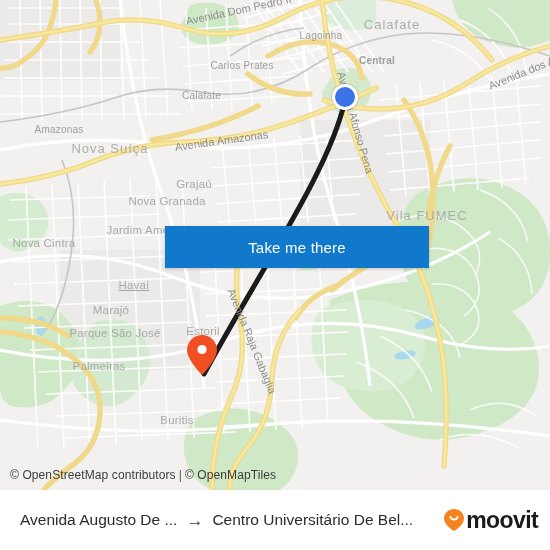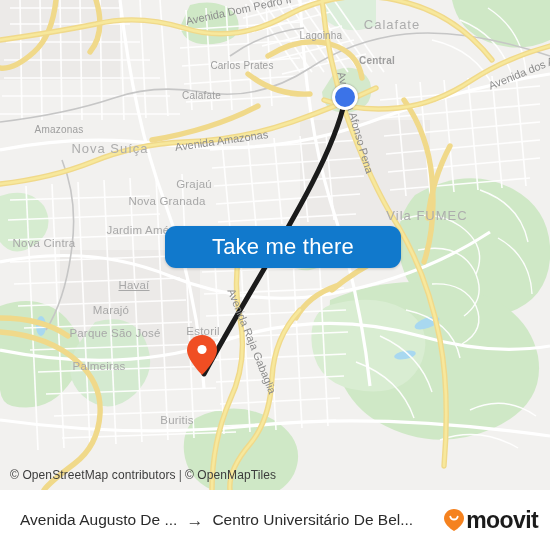--- a/index.html
+++ b/index.html
@@ -88,28 +88,28 @@
   .dest-pin {
     position: absolute;
     transform: translate(-50%, -100%);
   }
 
   
   .take-me-there {
     position: absolute;
     left: 165px;
     top: 226px;
-    width: 236px;
+    width: 264px;
     height: 42px;
     background: #1179cc;
     border: none;
-    border-radius: 11px;
+    border-radius: 0;
     color: #ffffff;
     font-family: "Liberation Sans", sans-serif;
-    font-size: 22px;
+    font-size: 15px;
     letter-spacing: 0.2px;
     cursor: pointer;
     box-shadow: 0 1px 3px rgba(0,0,0,0.18);
     display: flex;
     align-items: center;
     justify-content: center;
     padding: 0;
   }
 
   

